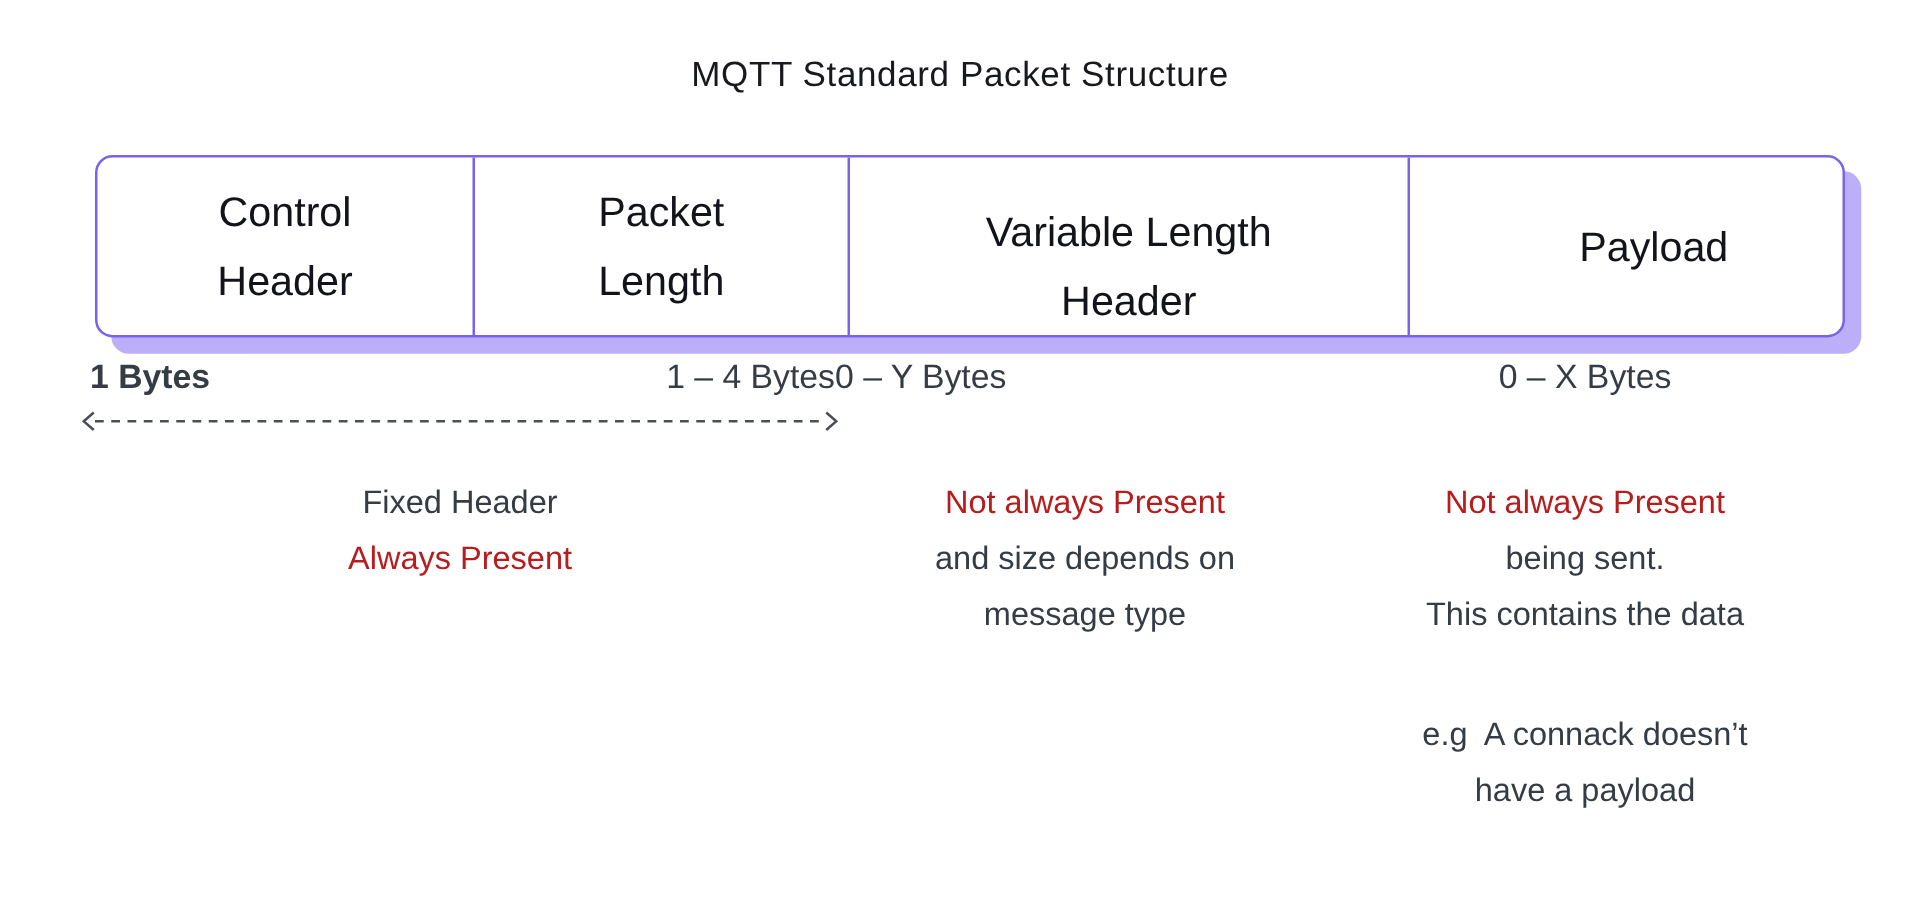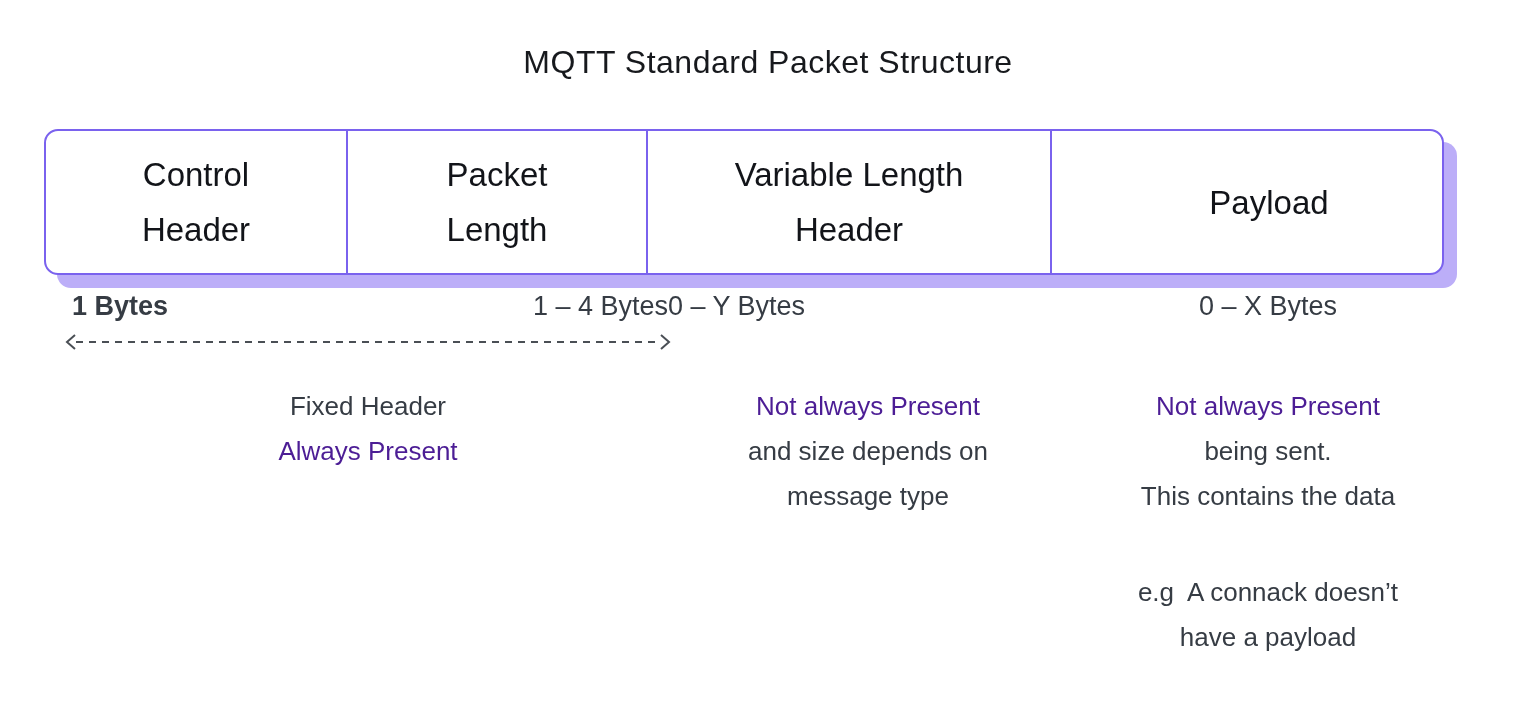--- a/index.html
+++ b/index.html
@@ -8,46 +8,46 @@
     position: relative;
     width: 1536px;
     height: 718px;
     background: #ffffff;
     font-family: "Liberation Sans", sans-serif;
     overflow: hidden;
   }
   .title {
     padding-top: 44px;
     text-align: center;
-    font-size: 32px;
+    font-size: 28px;
     font-weight: 500;
     letter-spacing: 0.5px;
     color: #17191d;
   }
   .packet-box {
-    margin: 48px 0 0 44px;
+    margin: 48px 0 0 76px;
     width: 1400px;
     height: 146px;
     border: 2px solid #7a62ee;
     border-radius: 14px;
     box-shadow: 13px 13px 0 #bcaef8;
     display: flex;
     background: #ffffff;
   }
   .cell {
     display: flex;
     align-items: center;
     justify-content: center;
     text-align: center;
     font-size: 33px;
     line-height: 55px;
     color: #121419;
   }
   .cell-1, .cell-2 { width: 300px; }
-  .cell-3 { width: 404px; }
+  .cell-3 { width: 448px; align-items: flex-end; }
   .cell-4 { flex: 1; padding-left: 44px; }
   .cell-2, .cell-3, .cell-4 { border-left: 2px solid #7a62ee; }
   .cell-1 .cell-label, .cell-2 .cell-label { max-width: 170px; }
   .cell-3 .cell-label { max-width: 310px; }
   .bytes-row {
     margin: 16px 0 0 68px;
     width: 1400px;
     display: flex;
     font-size: 27px;
     color: #363c44;
@@ -63,21 +63,21 @@
     display: flex;
     font-size: 26px;
     line-height: 45px;
     color: #363c44;
     text-align: center;
   }
   .note-1 { width: 600px; }
   .note-2 { width: 400px; }
   .note-3 { flex: 1; }
   .note-line { white-space: pre-wrap; }
-  .purple { color: #4c1d95; }
+  .purple { color: #b91c1c; }
   .example-block { margin-top: 51px; }
 </style>
 </head>
 <body>
 
 <div class="canvas">
 
   <div class="title">MQTT Standard Packet Structure</div>
 
   <div class="packet-box">

